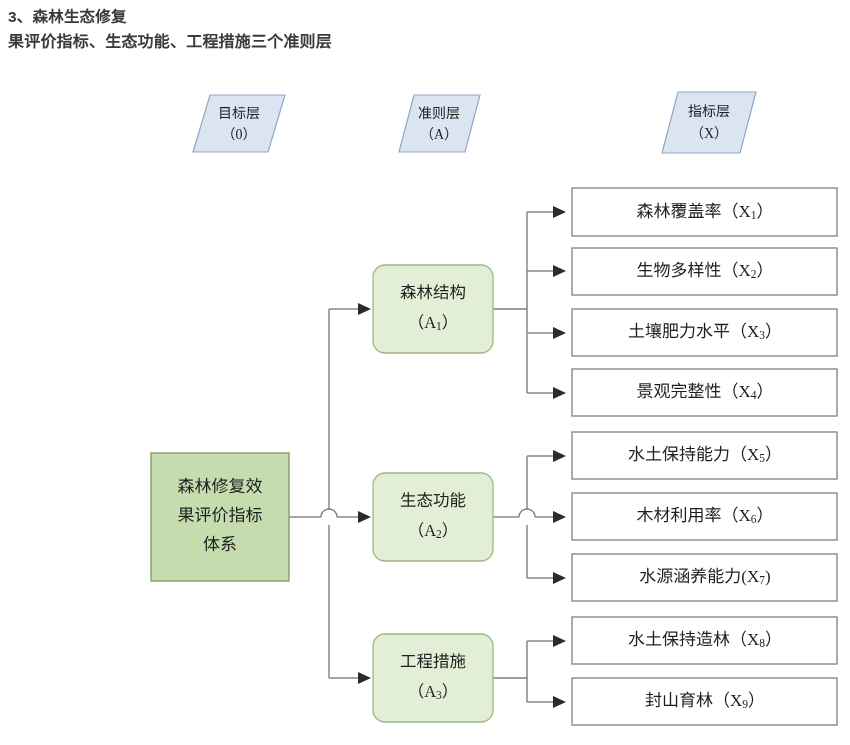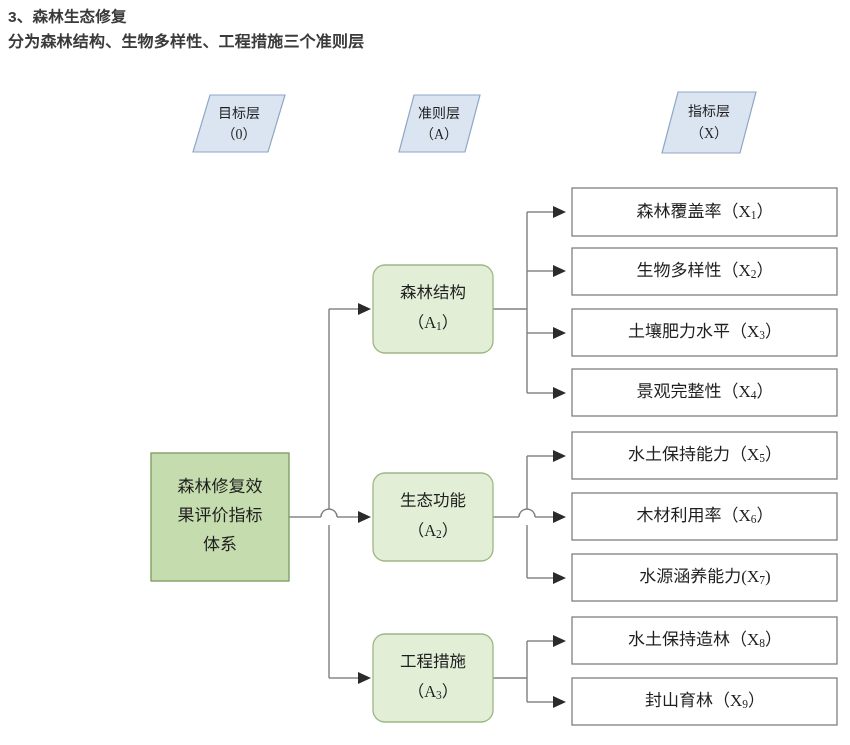--- a/index.html
+++ b/index.html
@@ -87,21 +87,21 @@
     fill: #2b2b2b;
   }
 </style>
 </head>
 <body>
 
 <div id="page">
 
   <div class="heading-block">
     <div class="heading-line">3、森林生态修复</div>
-    <div class="heading-line second">分为森林结构、生物多样性、工程措施三个准则层</div>
+    <div class="heading-line second">果评价指标、生态功能、工程措施三个准则层</div>
   </div>
 
   <div id="diagram">
     <svg width="850" height="685" viewBox="0 0 850 685" xmlns="http://www.w3.org/2000/svg">
 
       <g>
 
         <path class="conn" d="M 289 457 L 321 457"></path>
 
         <path class="conn-hop" d="M 321 457 A 8 8 0 0 1 337 457"></path>

